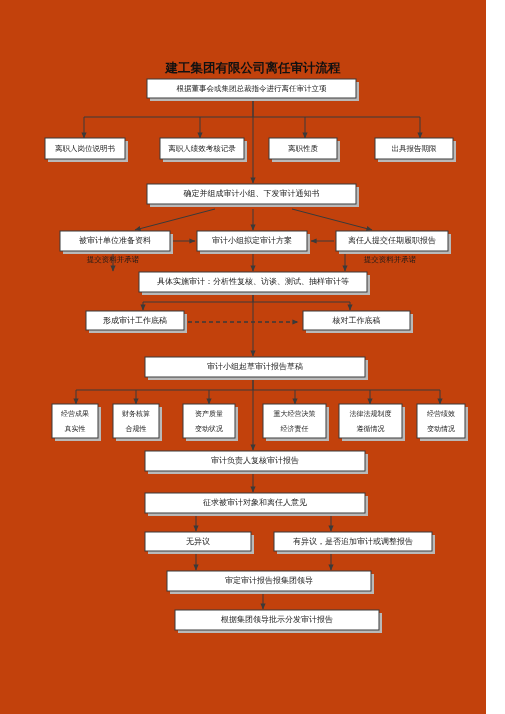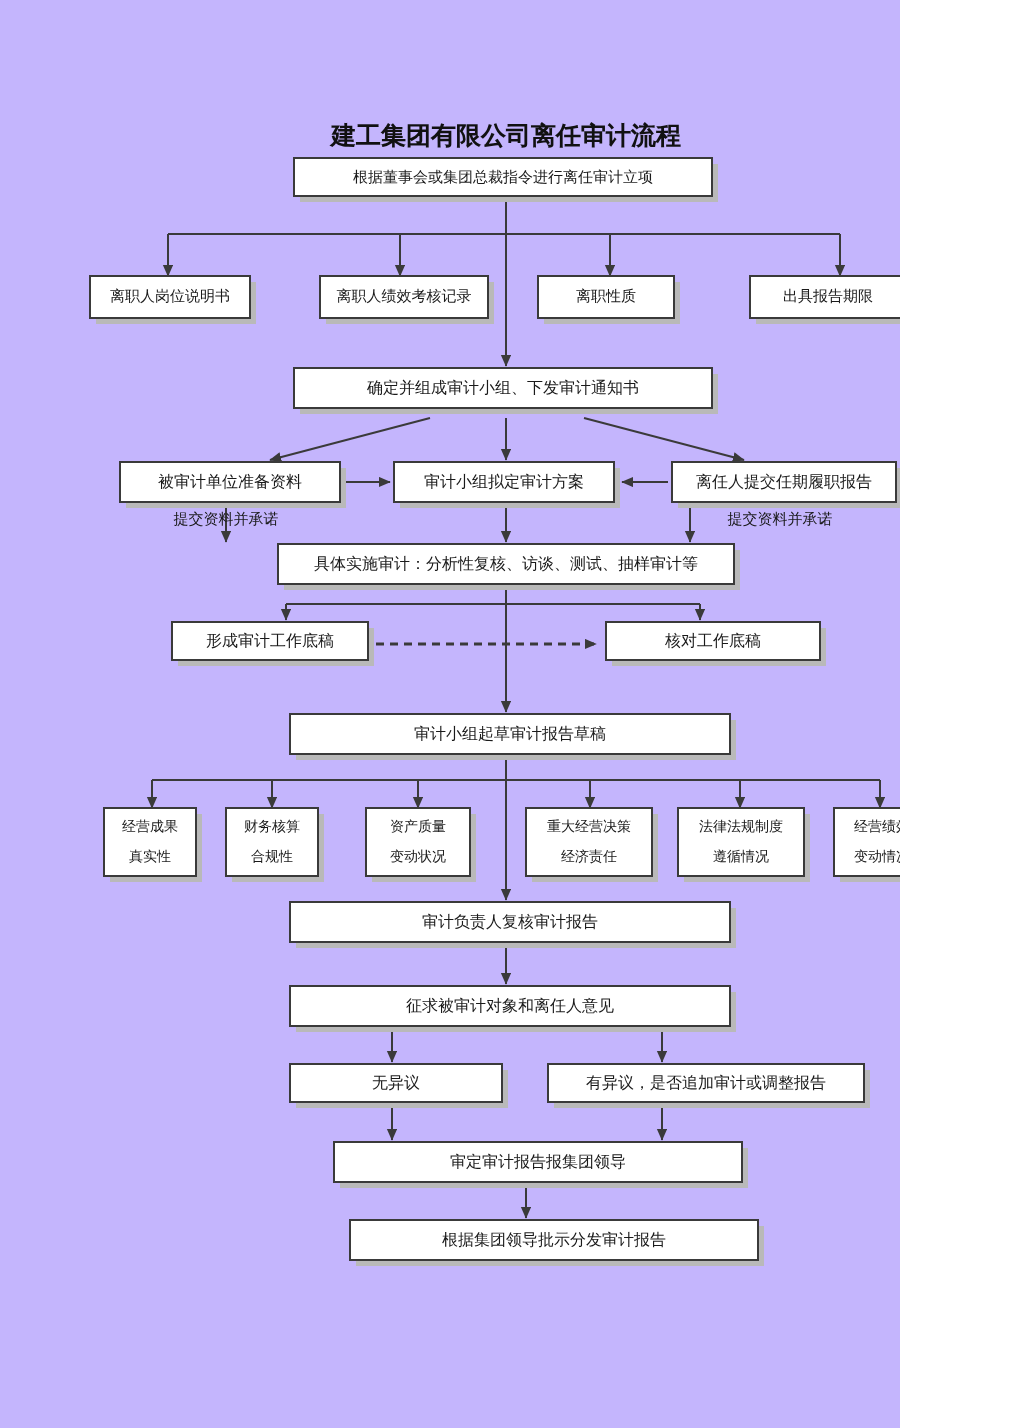--- a/index.html
+++ b/index.html
@@ -5,23 +5,23 @@
   html, body {
     margin: 0;
     padding: 0;
     background: #ffffff;
   }
   body {
     font-family: "Liberation Serif", "DejaVu Serif", serif;
   }
   #page {
     position: relative;
-    width: 450px;
+    width: 486px;
     height: 714px;
-    background: #c4b5fd;
+    background: #c2410c;
     overflow: hidden;
   }
   #flow-svg {
     position: absolute;
     left: 0;
     top: 0;
     width: 505px;
     height: 714px;
   }
   .box-rect {

